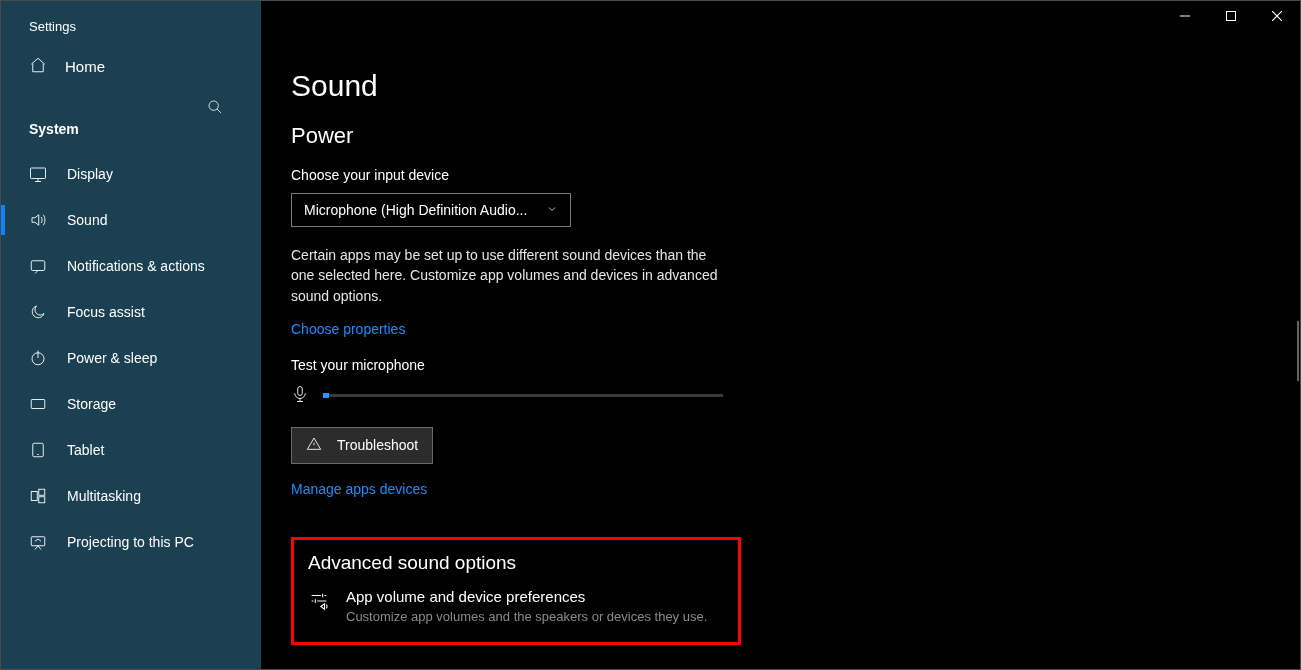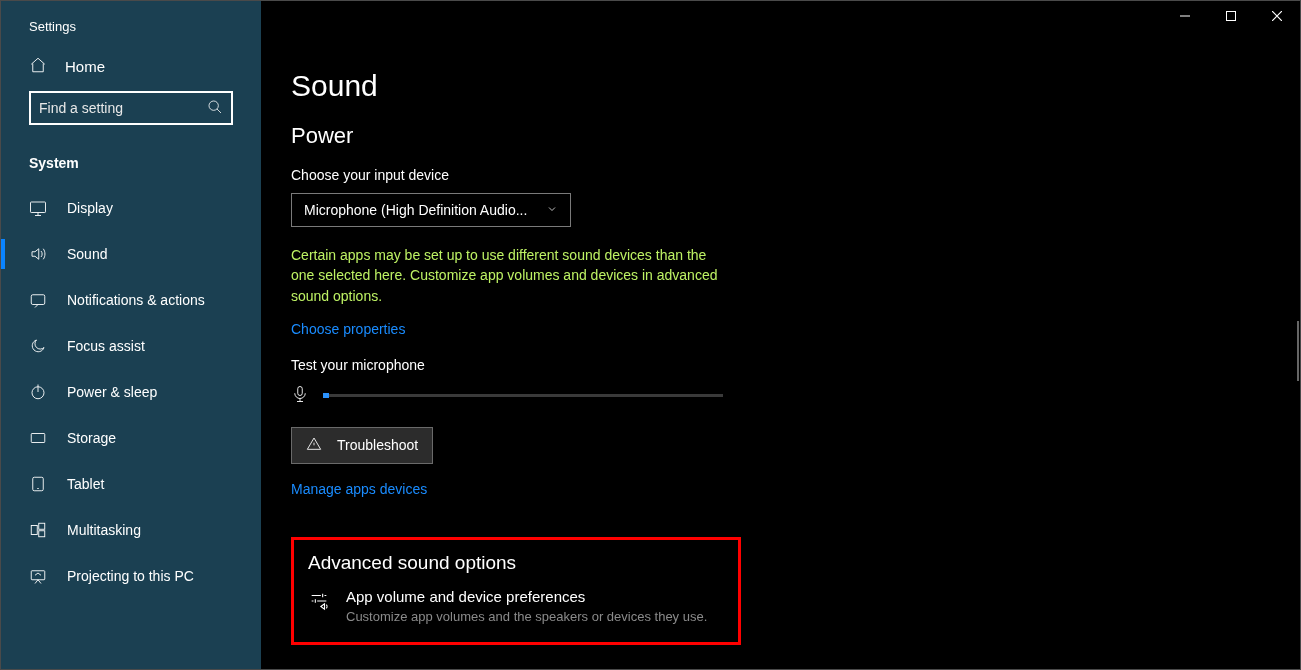--- a/index.html
+++ b/index.html
@@ -141,21 +141,21 @@
     display: flex;
     align-items: center;
     justify-content: space-between;
     padding: 0 12px;
     font-size: 14px;
     margin-bottom: 18px;
   }
   .dropdown svg { width: 12px; height: 12px; stroke: #fff; fill: none; stroke-width: 1.5; }
   .help-text {
     font-size: 14px;
-    color: #bef264;
+    color: #e5e5e5;
     line-height: 1.45;
     max-width: 440px;
     margin-bottom: 14px;
   }
   .link {
     color: #1a8cff;
     font-size: 14px;
     display: inline-block;
     margin-bottom: 20px;
   }
@@ -226,21 +226,20 @@
     <div class="home-row">
       <span>
         <svg viewBox="0 0 24 24">
             <path d="M3 11 L12 3 L21 11 M5 10 V21 H19 V10"></path>
           </svg>
       </span>
       <span>Home</span>
     </div>
 
     <div class="search-wrap">
-      <input class="search-box" type="text" placeholder="Find a setting" style="">
       <span class="search-icon">
         <svg viewBox="0 0 24 24">
             <circle cx="10" cy="10" r="7"></circle>
             <path d="M15 15 L21 21"></path>
           </svg>
       </span>
     </div>
 
     <div class="group-label">System</div>
 

